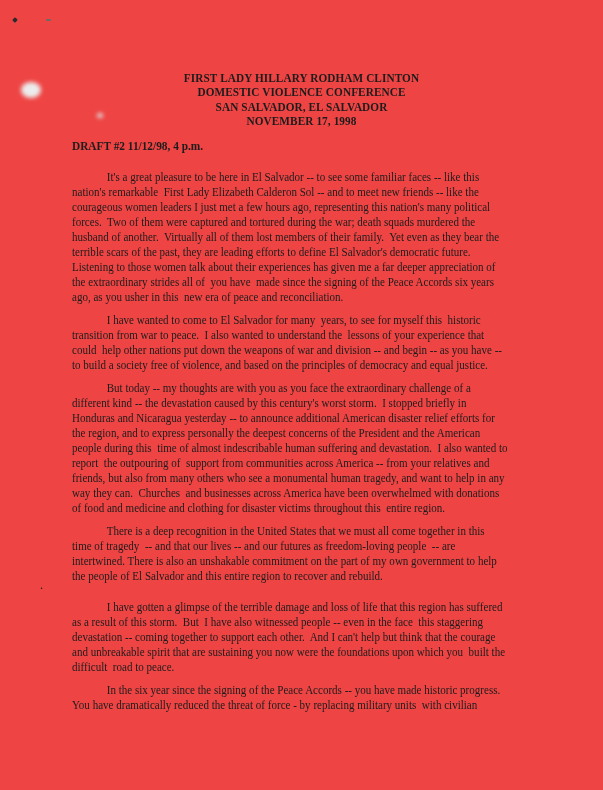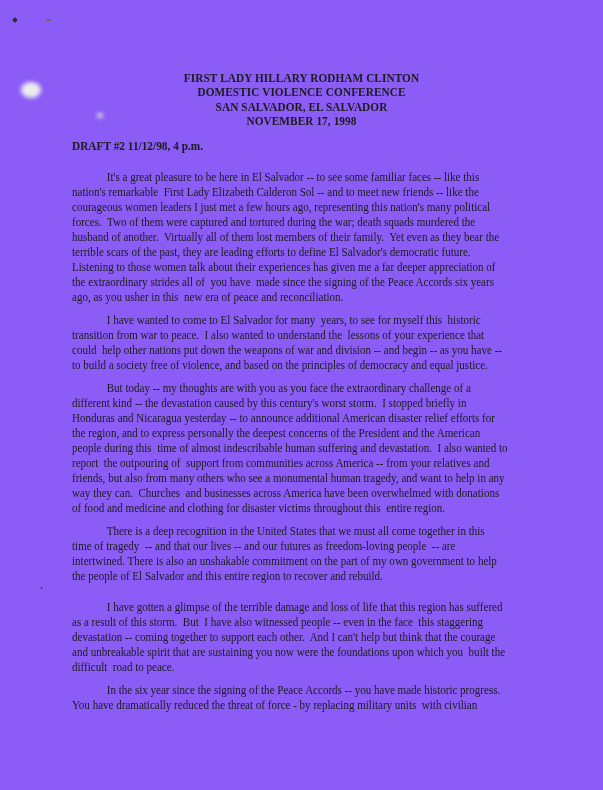--- a/index.html
+++ b/index.html
@@ -1,20 +1,20 @@
 <!DOCTYPE html>
 <html><head>
 <meta charset="utf-8">
 <style>
   html, body { margin: 0; padding: 0; background: #ffffff; }
   .page {
     position: relative;
     width: 603px;
     height: 790px;
-    background: #8b5cf6;
+    background: #ef4444;
     overflow: hidden;
     font-family: "Liberation Serif", serif;
     color: #1c1c1c;
   }
   
   .speck { position: absolute; background: #2a2a2a; }
   .speck.s1 { left: 13px; top: 18px; width: 4px; height: 4px; border-radius: 1px; transform: rotate(40deg); box-shadow: 2px 2px 0 -1.5px #777; }
   .speck.s2 { left: 46px; top: 19px; width: 5px; height: 2px; background: #6a6a6a; border-radius: 1px; }
   .smudge { position: absolute; border-radius: 50%; filter: blur(2px); }
   .smudge.m1 { left: 21px; top: 82px; width: 20px; height: 16px; background: #ececec; }

